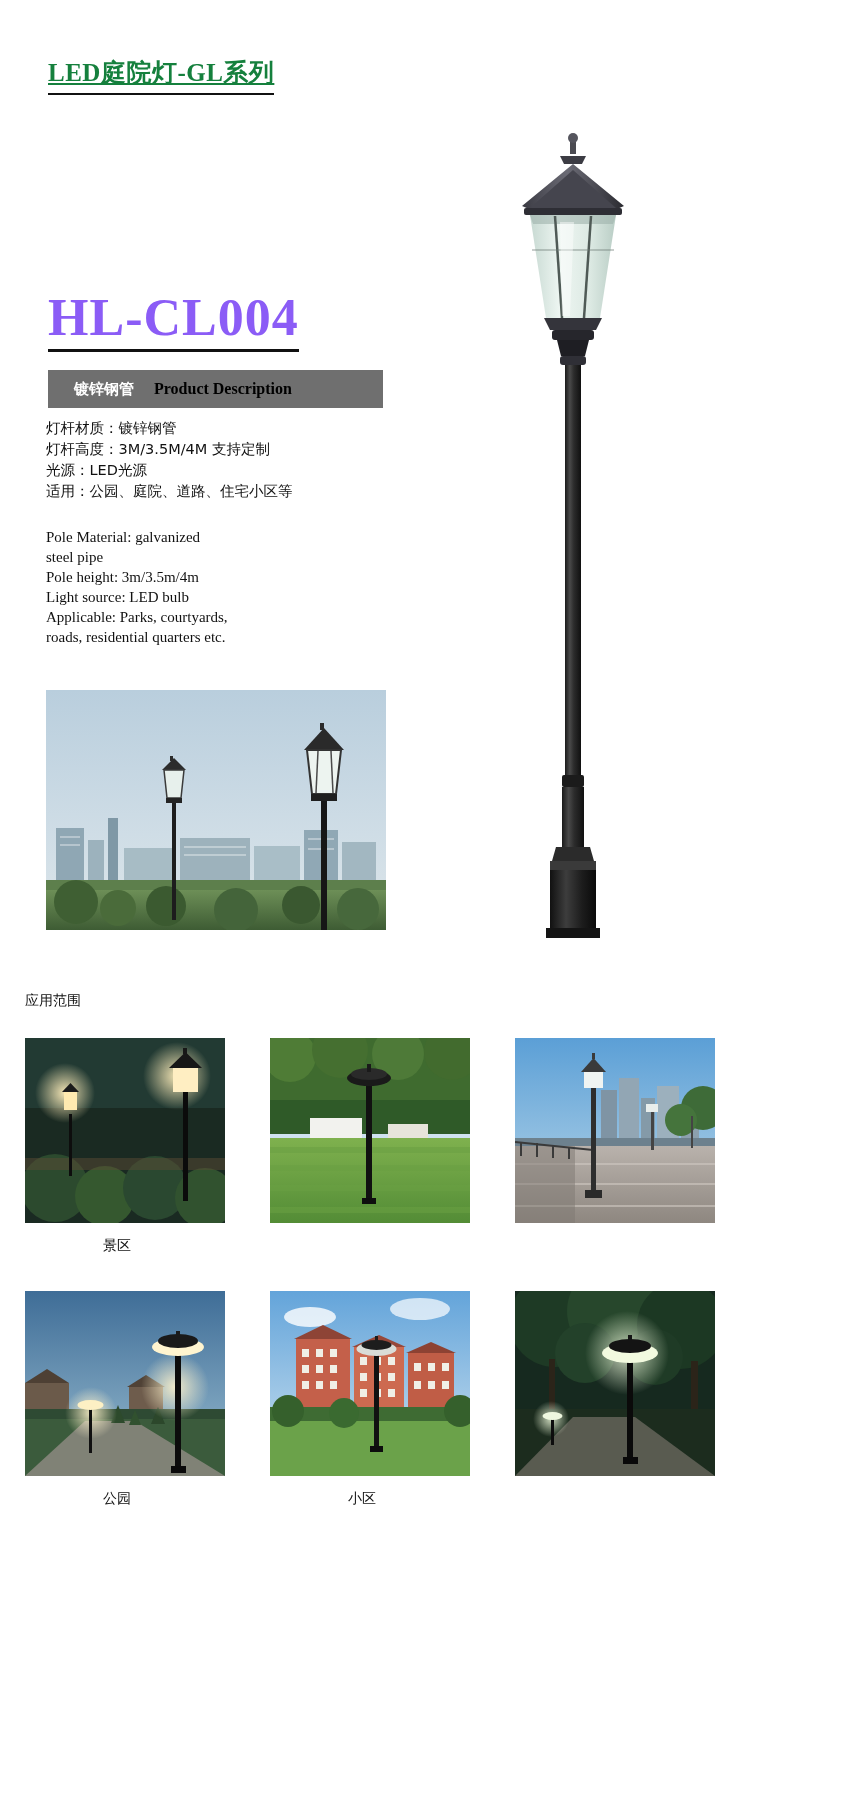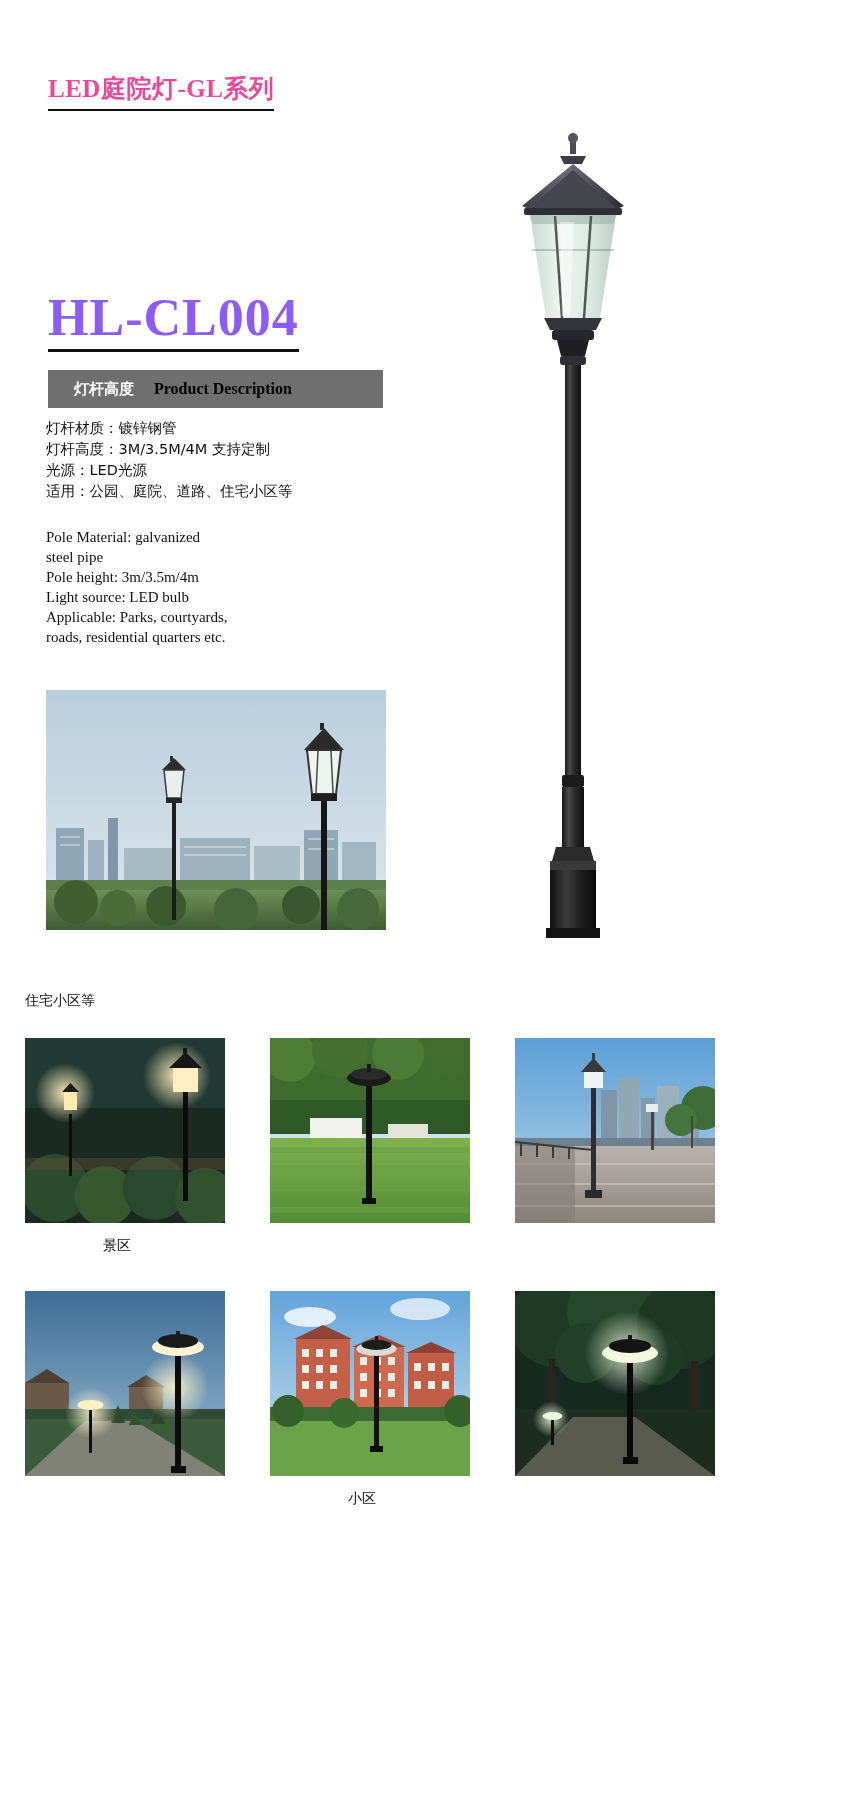--- a/index.html
+++ b/index.html
@@ -9,28 +9,29 @@
     background: #ffffff;
     font-family: "Liberation Sans", sans-serif;
     position: relative;
     overflow: hidden;
   }
 
   
   .page-header {
     position: absolute;
     left: 48px;
-    top: 72px;
+    top: 56px;
     font-family: "Liberation Serif", serif;
     font-weight: bold;
     font-size: 25px;
-    color: #ec4899;
+    color: #15803d;
     letter-spacing: 0.5px;
     border-bottom: 2px solid #111;
     padding-bottom: 4px;
+    text-decoration: underline;
   }
 
   
   .model-title {
     position: absolute;
     left: 48px;
     top: 288px;
     font-family: "Liberation Serif", serif;
     font-weight: bold;
     font-size: 52px;
@@ -208,21 +209,21 @@
     <rect x="50" y="731" width="46" height="9" fill="#3a3a3a"></rect>
 
     <rect x="50" y="740" width="46" height="66" fill="url(#baseG)"></rect>
     <rect x="46" y="798" width="54" height="10" fill="#141414"></rect>
   </svg>
 </div>
 
 <div class="model-title">HL-CL004</div>
 
 <div class="desc-banner">
-  <span class="cn">灯杆高度</span>
+  <span class="cn">镀锌钢管</span>
   <span class="en">Product Description</span>
 </div>
 
 <pre class="spec-cn" style="font-family:'DejaVu Sans',sans-serif;white-space:pre;">灯杆材质：镀锌钢管
 灯杆高度：3M/3.5M/4M 支持定制
 光源：LED光源
 适用：公园、庭院、道路、住宅小区等</pre>
 <pre class="spec-en" style="font-family:'Liberation Serif',serif;white-space:pre;">Pole Material: galvanized
 steel pipe
 Pole height: 3m/3.5m/4m
@@ -287,21 +288,21 @@
       <path d="M258 60 L278 38 L298 60 Z" fill="#2a2a2a"></path>
       <path d="M261 60 h34 l-5 44 h-24 z" fill="#edf4f0" stroke="#333" stroke-width="2"></path>
       <line x1="272" y1="61" x2="270" y2="103" stroke="#4a4a4a" stroke-width="1.5"></line>
       <line x1="285" y1="61" x2="287" y2="103" stroke="#4a4a4a" stroke-width="1.5"></line>
       <rect x="274" y="33" width="4" height="7" fill="#2a2a2a"></rect>
       <rect x="265" y="104" width="26" height="7" fill="#1f1f1f"></rect>
     </g>
   </svg>
 </div>
 
-<div class="app-title">住宅小区等</div>
+<div class="app-title">应用范围</div>
 
 <div class="app-grid">
 
   <div class="app-cell">
     <div class="app-thumb">
       <svg width="200" height="185" viewBox="0 0 200 185">
         <defs>
           <radialGradient id="glow1" cx="0.5" cy="0.5" r="0.5">
             <stop offset="0%" stop-color="#ffeebb" stop-opacity=".95"></stop>
             <stop offset="100%" stop-color="#ffeebb" stop-opacity="0"></stop>
@@ -475,20 +476,21 @@
 
         <g>
           <rect x="150" y="60" width="6" height="118" fill="#0c0c0c"></rect>
           <ellipse cx="153" cy="56" rx="26" ry="9" fill="#fff4cf"></ellipse>
           <ellipse cx="153" cy="50" rx="20" ry="7" fill="#1a1a1a"></ellipse>
           <rect x="151" y="40" width="4" height="9" fill="#1a1a1a"></rect>
           <rect x="146" y="175" width="15" height="7" fill="#0a0a0a"></rect>
         </g>
       </svg>
     </div>
+    <div class="app-label">公园</div>
   </div>
 
   <div class="app-cell">
     <div class="app-thumb">
       <svg width="200" height="185" viewBox="0 0 200 185">
         <defs>
           <linearGradient id="skyG5" x1="0" y1="0" x2="0" y2="1">
             <stop offset="0%" stop-color="#63a4da"></stop>
             <stop offset="100%" stop-color="#cfe3f0"></stop>
           </linearGradient>

